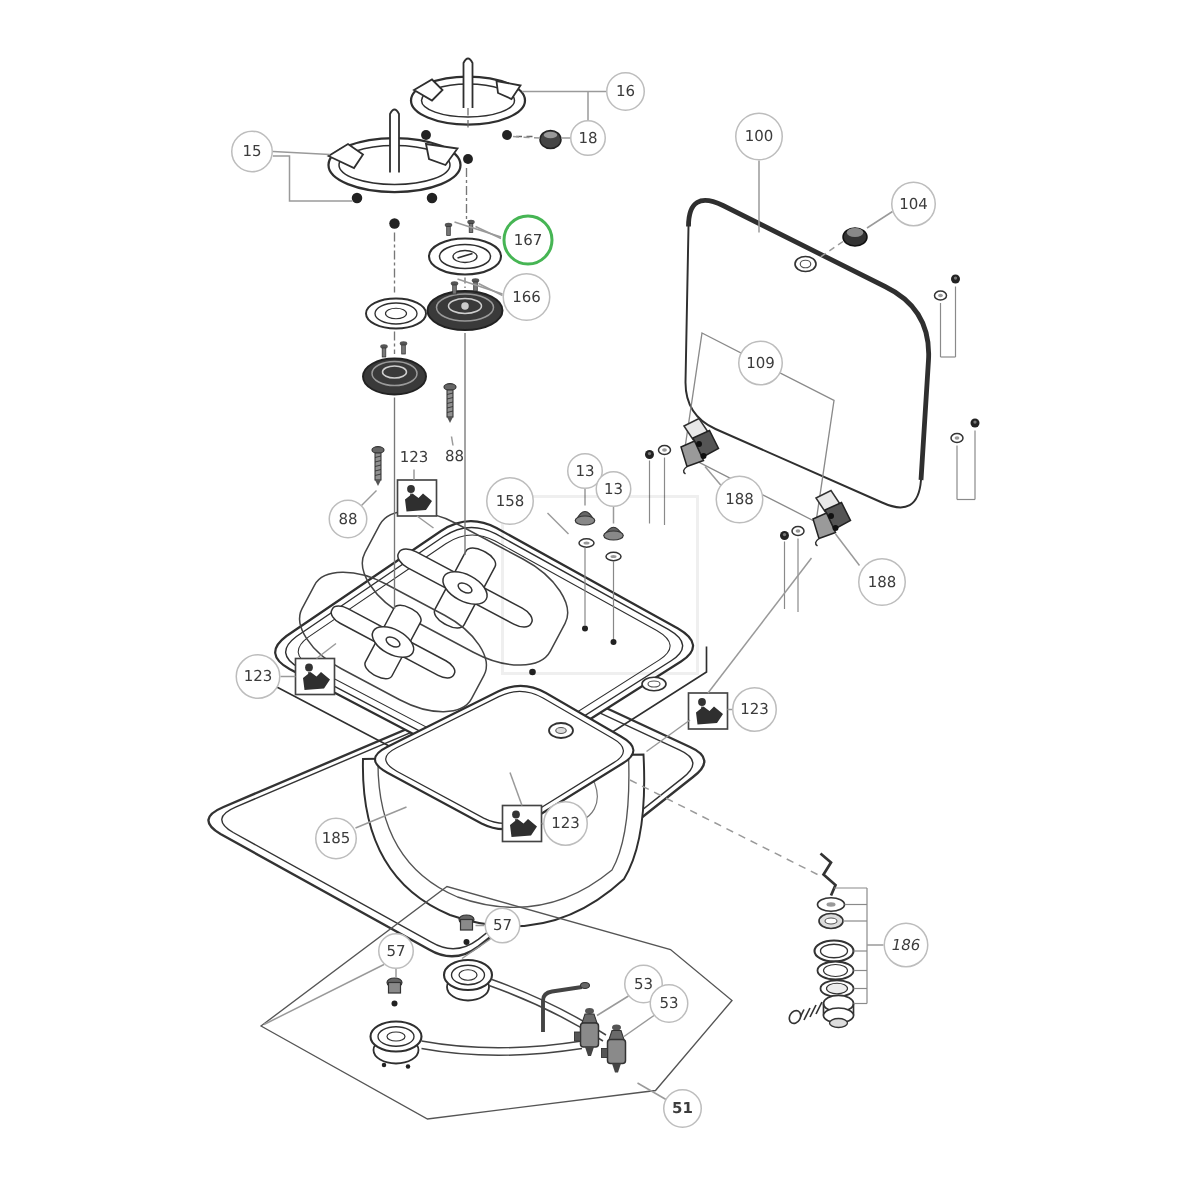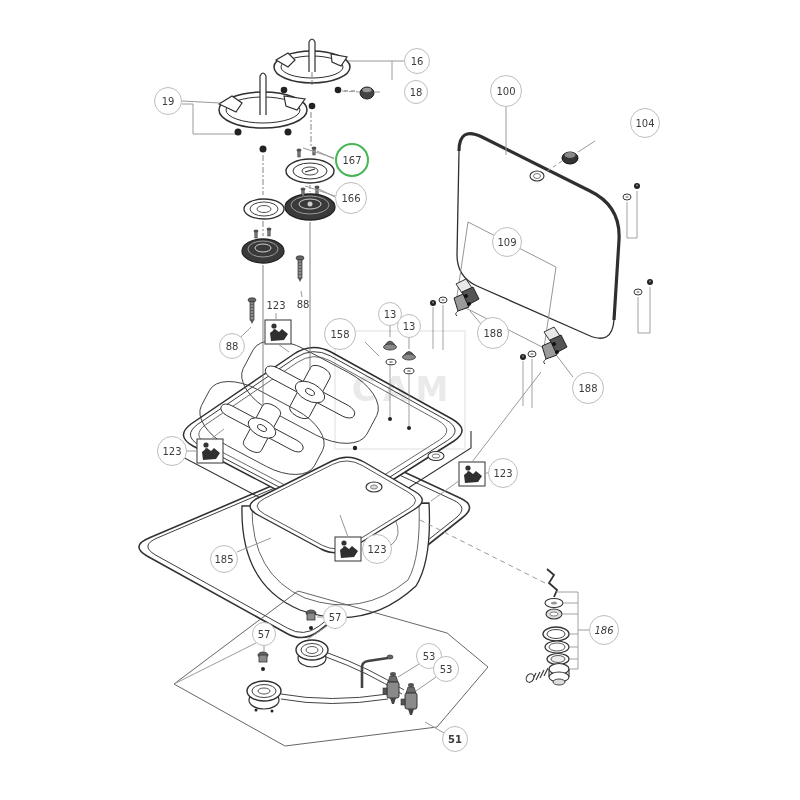--- a/index.html
+++ b/index.html
@@ -16,21 +16,20 @@
            color:#3c3c3c;font-size:10px;box-sizing:border-box;cursor:default;}
   .callout.highlight{border:2px solid #46b554;}
   .callout.plain{border:none;background:transparent;border-radius:0;}
 </style>
 </head>
 <body>
 
 <div class="stage">
 
   <div class="watermark" style="left:334px;top:330px;width:128px;height:116px;">
-    <div class="wm-row">CAM</div>
   </div>
 
   <svg width="800" height="800" viewBox="0 0 800 800">
     <defs>
       <g id="clampGlyph">
         <rect x="-13" y="-12" width="26" height="24" fill="#fff" stroke="#444" stroke-width="1.1"></rect>
         <circle cx="-4" cy="-6" r="2.6" fill="#333"></circle>
         <line x1="-4" y1="-3" x2="-4" y2="0" stroke="#333" stroke-width="1"></line>
         <path d="M-8,1 l5,-4 l4,3 l3,-3 l6,5 l-4,6 l-13,1 z" fill="#2f2f2f"></path>
       </g>
@@ -354,26 +353,26 @@
       <path d="M327,626 L308,639"></path>
       <path d="M419,664 L398,677"></path>
       <path d="M436,677 L416,691"></path>
       <path d="M444,733 L425,722"></path>
       <path d="M420,520 L545,583" stroke-dasharray="5,4"></path>
     </g>
   </svg>
 
   <div id="callouts">
       <div class="callout " style="left: 404px; top: 48px; width: 26px; height: 26px;">16</div>
-      <div class="callout " style="left: 154px; top: 87px; width: 28px; height: 28px;">19</div>
-      <div class="callout " style="left: 380px; top: 80px; width: 24px; height: 24px; margin-left: 24px;">18</div>
+      <div class="callout " style="left: 154px; top: 87px; width: 28px; height: 28px;">15</div>
+      <div class="callout " style="left: 380px; top: 80px; width: 24px; height: 24px;">18</div>
       <div class="callout highlight" style="left: 335px; top: 143px; width: 34px; height: 34px;">167</div>
       <div class="callout " style="left: 335px; top: 182px; width: 32px; height: 32px; text-align: right;">166</div>
       <div class="callout " style="left: 490px; top: 75px; width: 32px; height: 32px;">100</div>
-      <div class="callout " style="left: 594px; top: 108px; width: 30px; height: 30px; margin-left: 36px;">104</div>
+      <div class="callout " style="left: 594px; top: 121px; width: 30px; height: 30px;">104</div>
       <div class="callout " style="left: 492px; top: 227px; width: 30px; height: 30px;">109</div>
       <div class="callout " style="left: 477px; top: 317px; width: 32px; height: 32px;">188</div>
       <div class="callout " style="left: 572px; top: 372px; width: 32px; height: 32px;">188</div>
       <div class="callout plain" style="left: 254px; top: 295px; width: 44px; height: 20px;">123</div>
       <div class="callout plain" style="left: 281px; top: 294px; width: 44px; height: 20px;">88</div>
       <div class="callout " style="left: 219px; top: 333px; width: 26px; height: 26px;">88</div>
       <div class="callout " style="left: 378px; top: 302px; width: 24px; height: 24px;">13</div>
       <div class="callout " style="left: 397px; top: 314px; width: 24px; height: 24px;">13</div>
       <div class="callout " style="left: 324px; top: 318px; width: 32px; height: 32px;">158</div>
       <div class="callout " style="left: 157px; top: 436px; width: 30px; height: 30px;">123</div>

